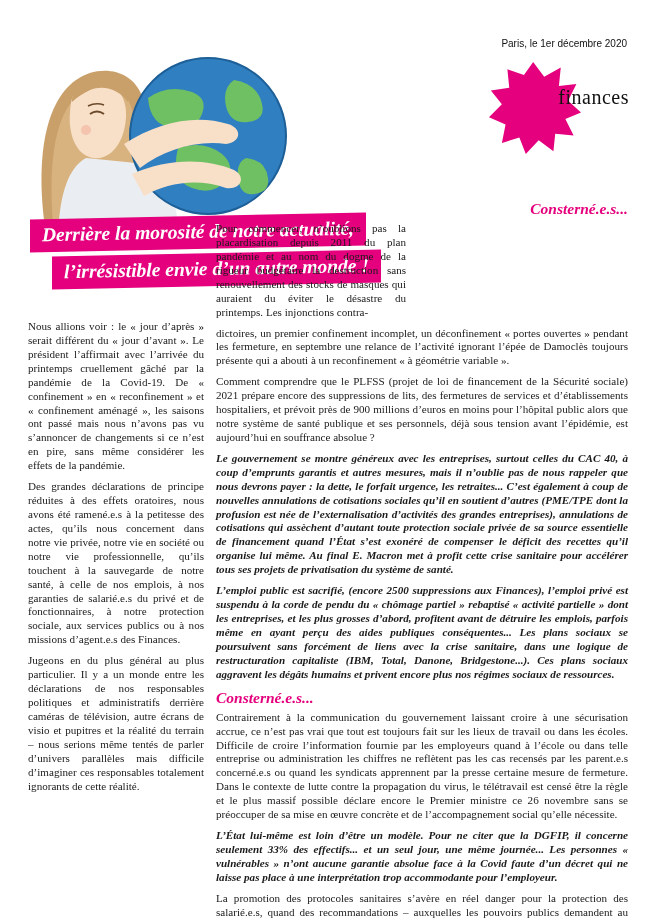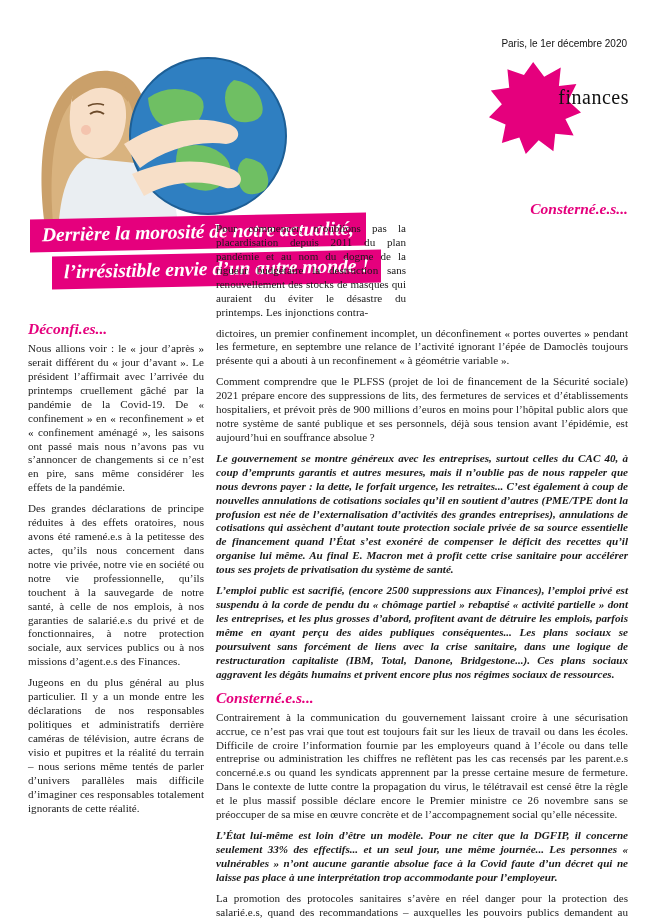--- a/index.html
+++ b/index.html
@@ -191,21 +191,20 @@
     <path d="M96 126 C130 104 168 96 200 106 C214 110 214 124 198 126 C168 122 136 132 112 150 Z" fill="#f7dfc8"></path>
     <path d="M104 156 C140 140 178 140 206 152 C218 158 214 172 198 170 C170 160 140 164 116 178 Z" fill="#f7dfc8"></path>
   </svg>
 
   <div class="banner">
     <span class="banner-line l1">Derrière la morosité de notre actualité,</span>
     <span class="banner-line l2">l’irrésistible envie d’un autre monde !</span>
   </div>
 
   <div class="col-left">
-    <h2 class="sec">Déconfi.es...</h2>
     <p class="body">Nous allions voir : le « jour d’après » serait différent du « jour d’avant ». Le président l’affirmait avec l’arrivée du printemps cruellement gâché par la pandémie de la Covid-19. De « confinement » en « reconfinement » et « confinement aménagé », les saisons ont passé mais nous n’avons pas vu s’annoncer de changements si ce n’est en pire, sans même considérer les effets de la pandémie.</p>
     <p class="body">Des grandes déclarations de principe réduites à des effets oratoires, nous avons été ramené.e.s à la petitesse des actes, qu’ils nous concernent dans notre vie privée, notre vie en société ou notre vie professionnelle, qu’ils touchent à la sauvegarde de notre santé, à celle de nos emplois, à nos garanties de salarié.e.s du privé et de fonctionnaires, à notre protection sociale, aux services publics ou à nos missions d’agent.e.s des Finances.</p>
     <p class="body">Jugeons en du plus général au plus particulier. Il y a un monde entre les déclarations de nos responsables politiques et administratifs derrière caméras de télévision, autre écrans de visio et pupitres et la réalité du terrain – nous serions même tentés de parler d’univers parallèles mais difficile d’imaginer ces responsables totalement ignorants de cette réalité.</p>
   </div>
 
   <div class="col-right">
     <h2 class="sec right">Consterné.e.s...</h2>
     <p class="body right-intro">Pour commencer, n’oublions pas la placardisation depuis 2011 du plan pandémie et au nom du dogme de la rigueur budgétaire la destruction sans renouvellement des stocks de masques qui auraient du éviter le désastre du printemps. Les injonctions contra-</p>
     <p class="body">dictoires, un premier confinement incomplet, un déconfinement « portes ouvertes » pendant les fermeture, en septembre une relance de l’activité ignorant l’épée de Damoclès toujours présente qui a abouti à un reconfinement « à géométrie variable ».</p>
     <p class="body">Comment comprendre que le PLFSS (projet de loi de financement de la Sécurité sociale) 2021 prépare encore des suppressions de lits, des fermetures de services et d’établissements hospitaliers, et prévoit près de 900 millions d’euros en moins pour l’hôpital public alors que notre système de santé publique et ses personnels, déjà sous tension avant l’épidémie, est aujourd’hui en souffrance absolue ?</p>

